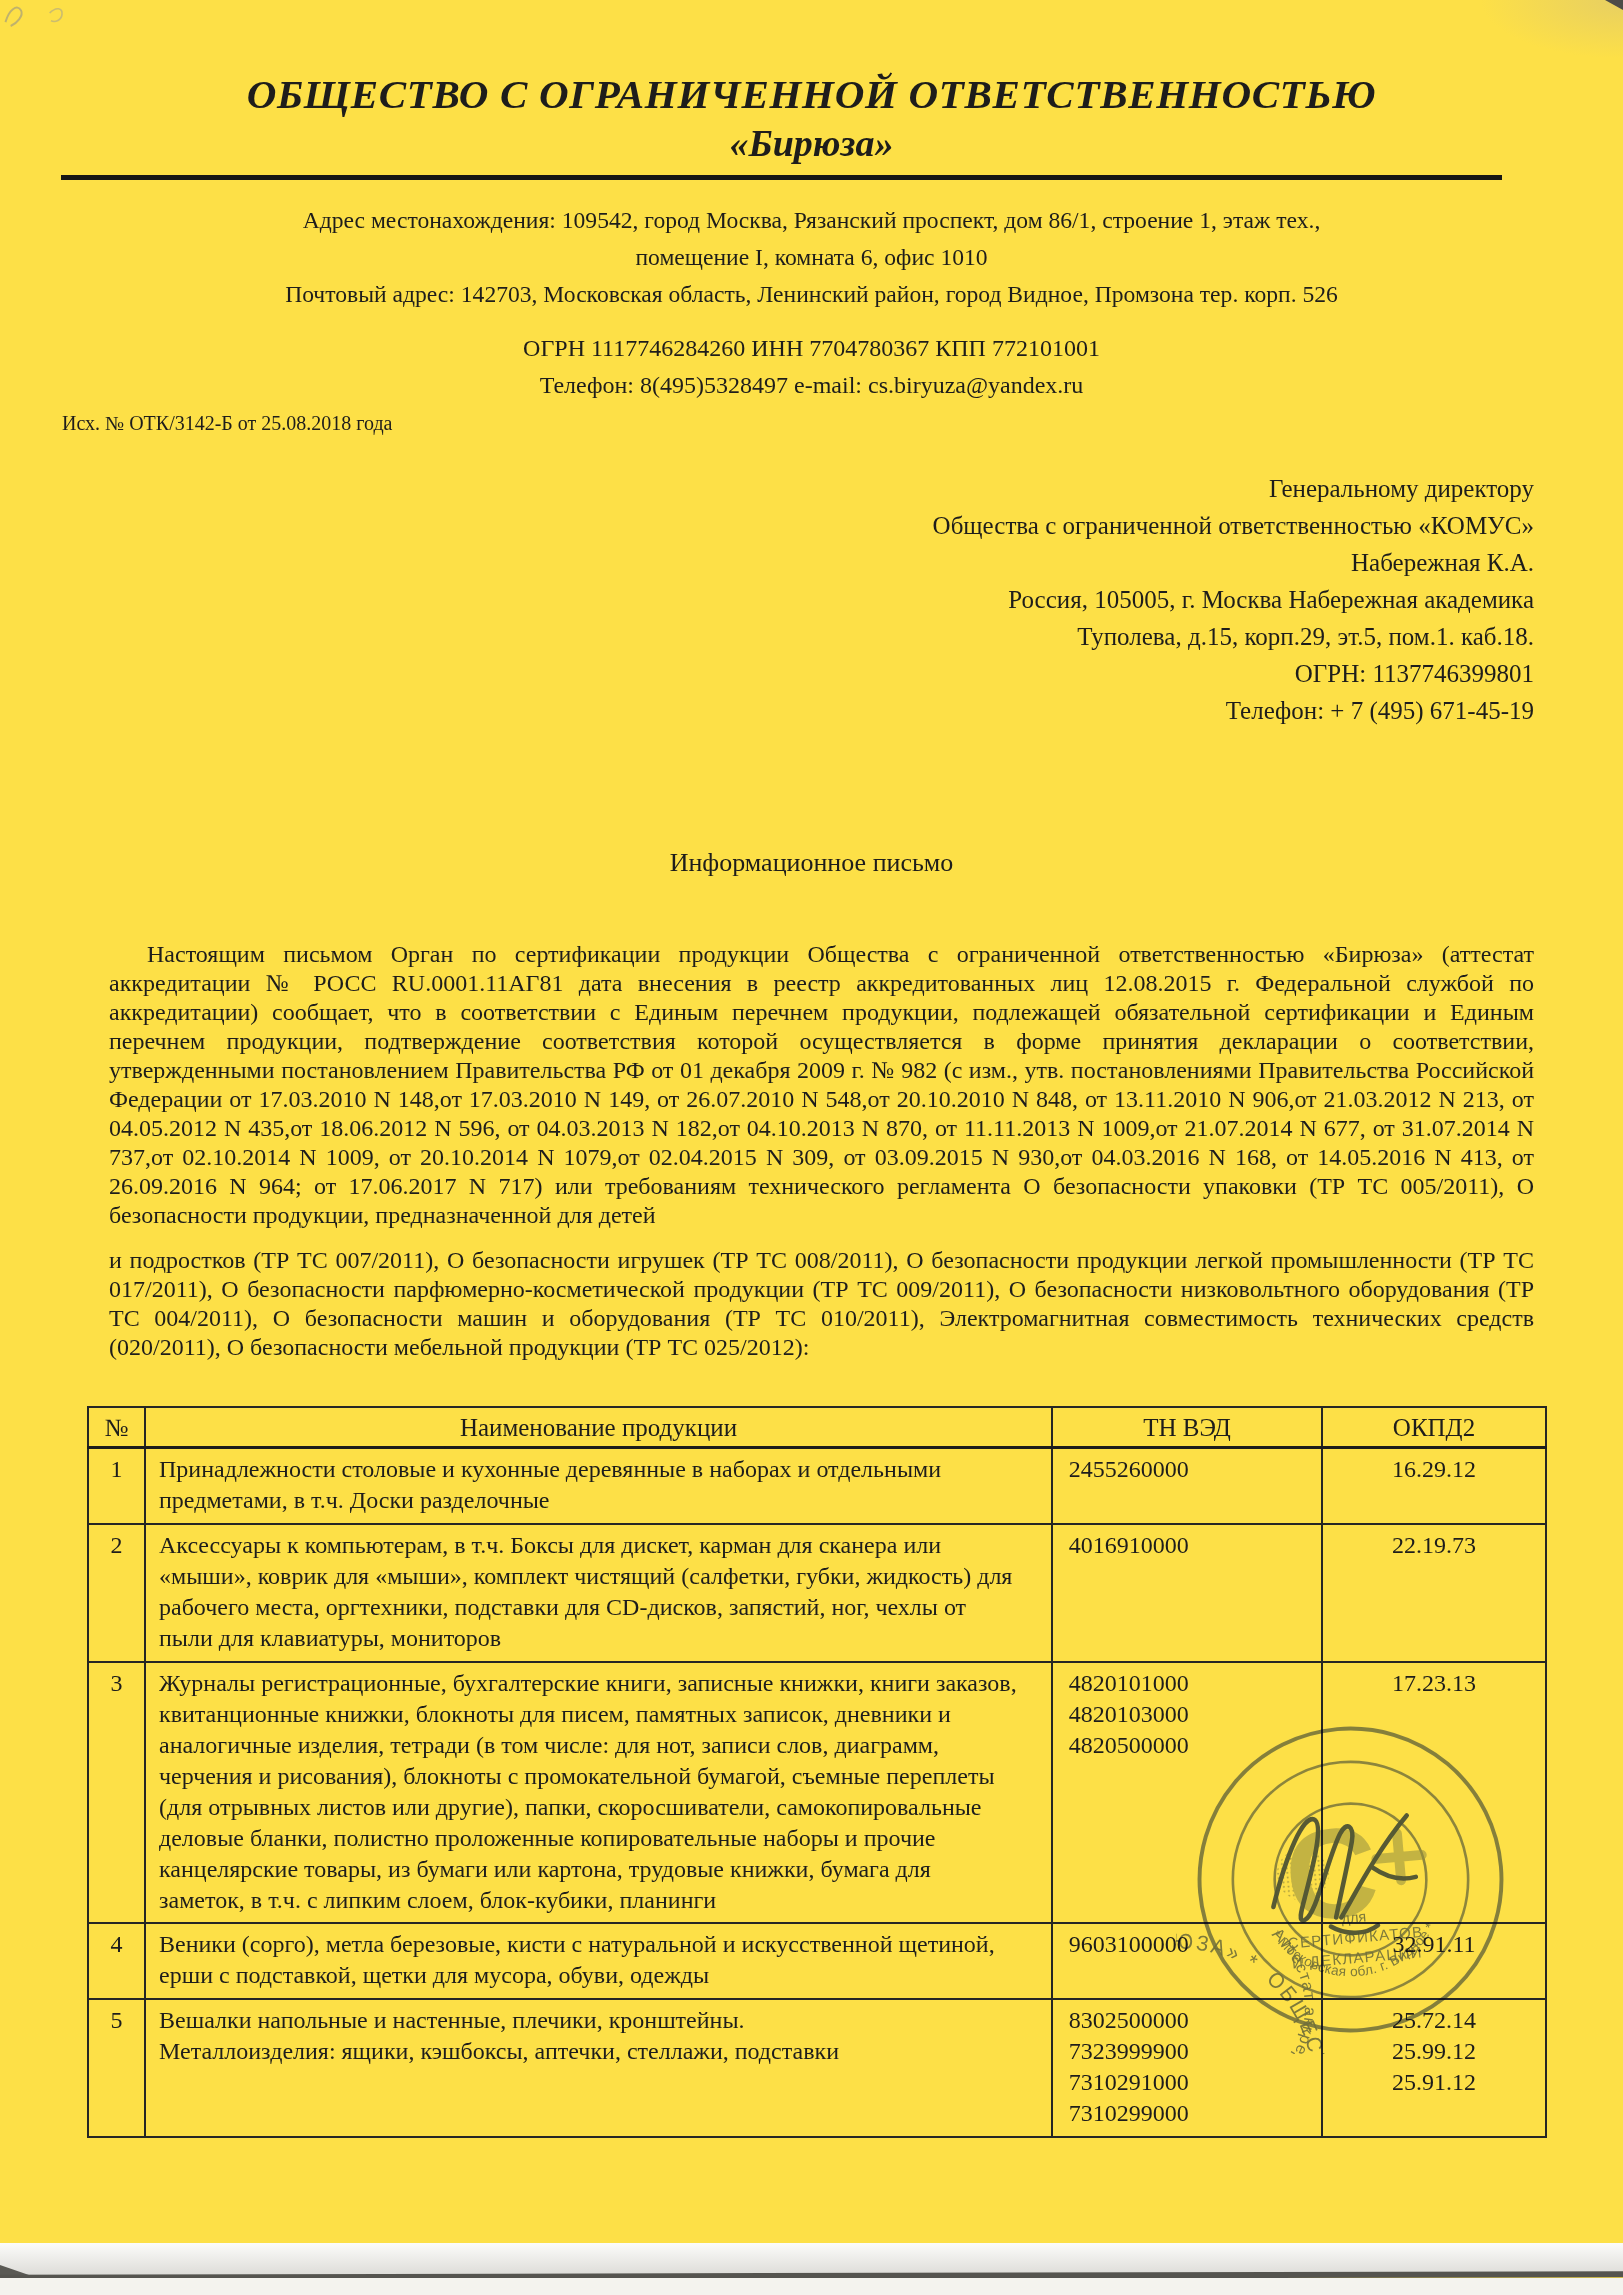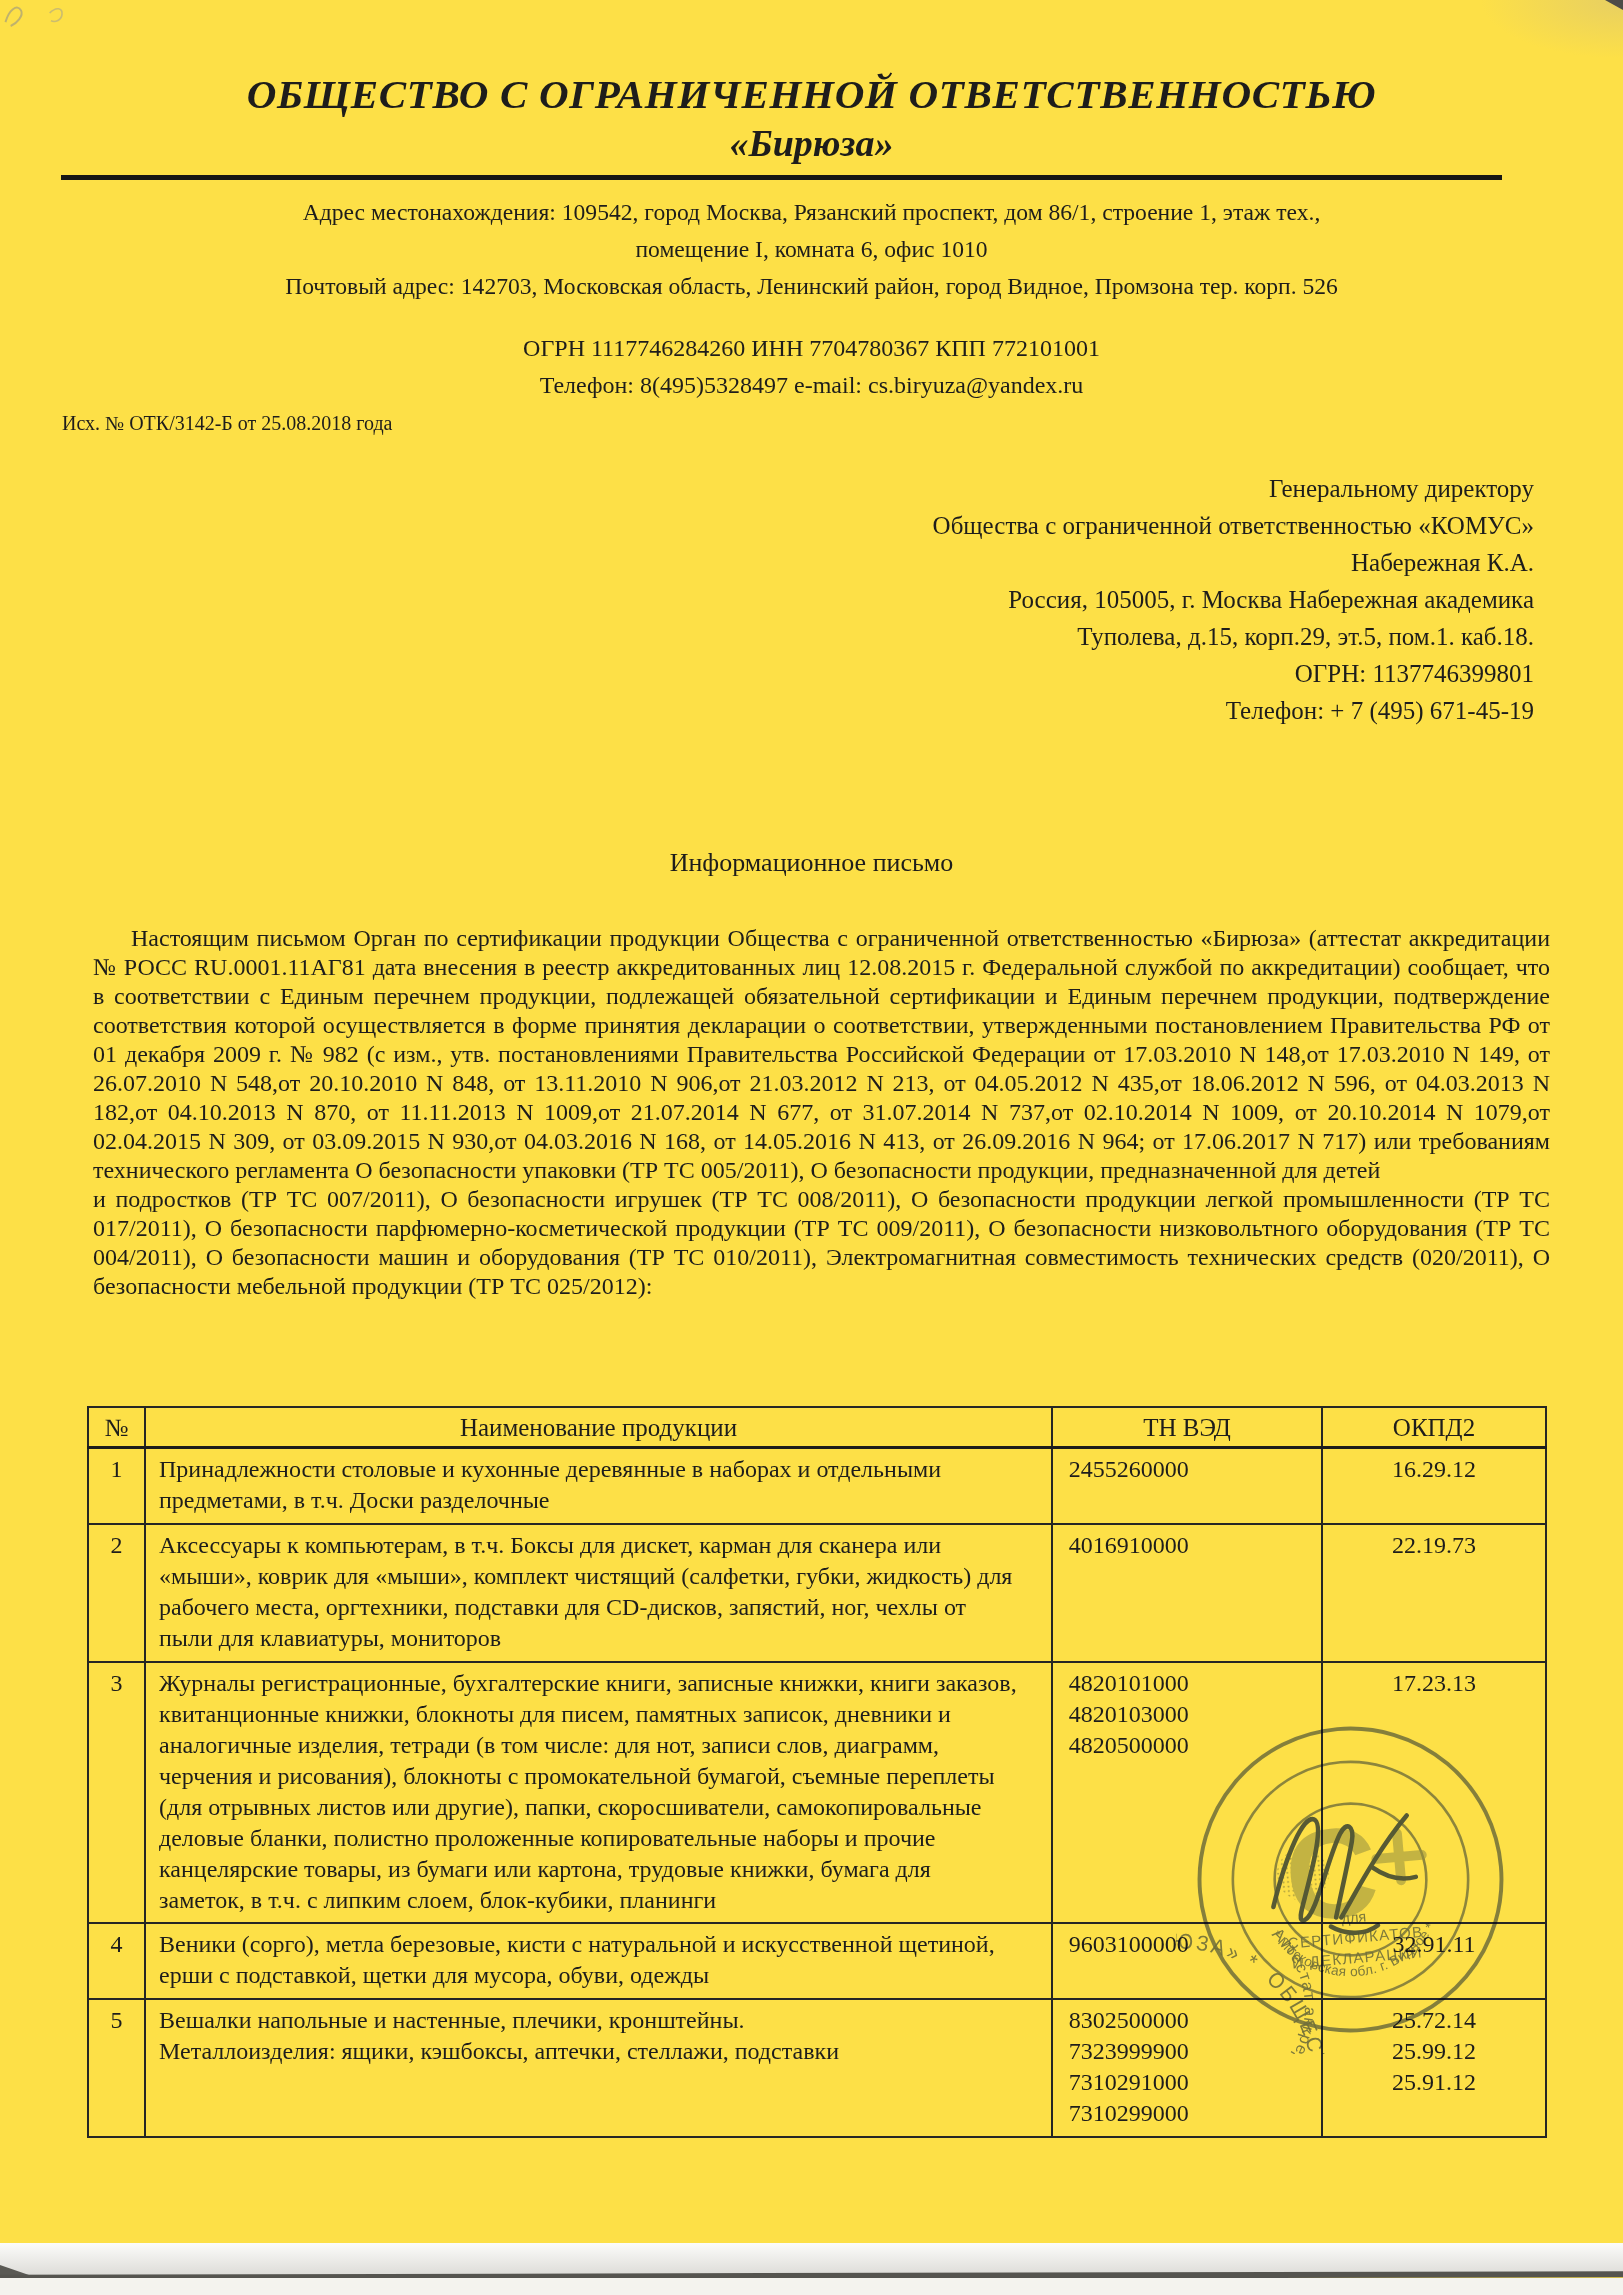--- a/index.html
+++ b/index.html
@@ -9,28 +9,28 @@
     background:#fde047;
     overflow:hidden;
     font-family:"Liberation Serif","DejaVu Serif",serif;
     color:#1e1d1b;
   }
   
   .title-block{position:absolute;top:68px;left:0;width:1623px;text-align:center;}
   .title-org{font-size:41px;font-weight:bold;font-style:italic;letter-spacing:0.7px;line-height:52px;}
   .title-name{font-size:38px;font-weight:bold;font-style:italic;line-height:47px;}
   .head-rule{position:absolute;top:175px;left:61px;width:1441px;height:5.2px;background:#161614;}
-  .addr-block{position:absolute;top:194px;left:0;width:1623px;text-align:center;font-size:23.6px;line-height:37px;}
+  .addr-block{position:absolute;top:202px;left:0;width:1623px;text-align:center;font-size:23.6px;line-height:37px;}
   .reg-block{position:absolute;top:330px;left:0;width:1623px;text-align:center;font-size:24px;line-height:37px;}
   .outgoing{position:absolute;top:412px;left:62px;font-size:20px;}
   .recipient{position:absolute;top:470px;right:89px;text-align:right;font-size:25px;line-height:37px;margin-left:27px;}
   .letter-title{position:absolute;top:848px;left:0;width:1623px;text-align:center;font-size:26px;}
   
   .body-text{position:absolute;top:924px;left:93px;width:1457px;font-size:24px;line-height:29px;text-align:justify;}
-  .body-text p{margin:0;}
+  .body-text p{margin:16px;}
   .body-text p.first{text-indent:38px;}
   
   table.products{
     position:absolute;top:1406px;left:87px;width:1457px;
     border-collapse:collapse;table-layout:fixed;
     font-size:24px;line-height:31px;
   }
   table.products th,table.products td{
     border:2px solid #262624;
     vertical-align:top;

